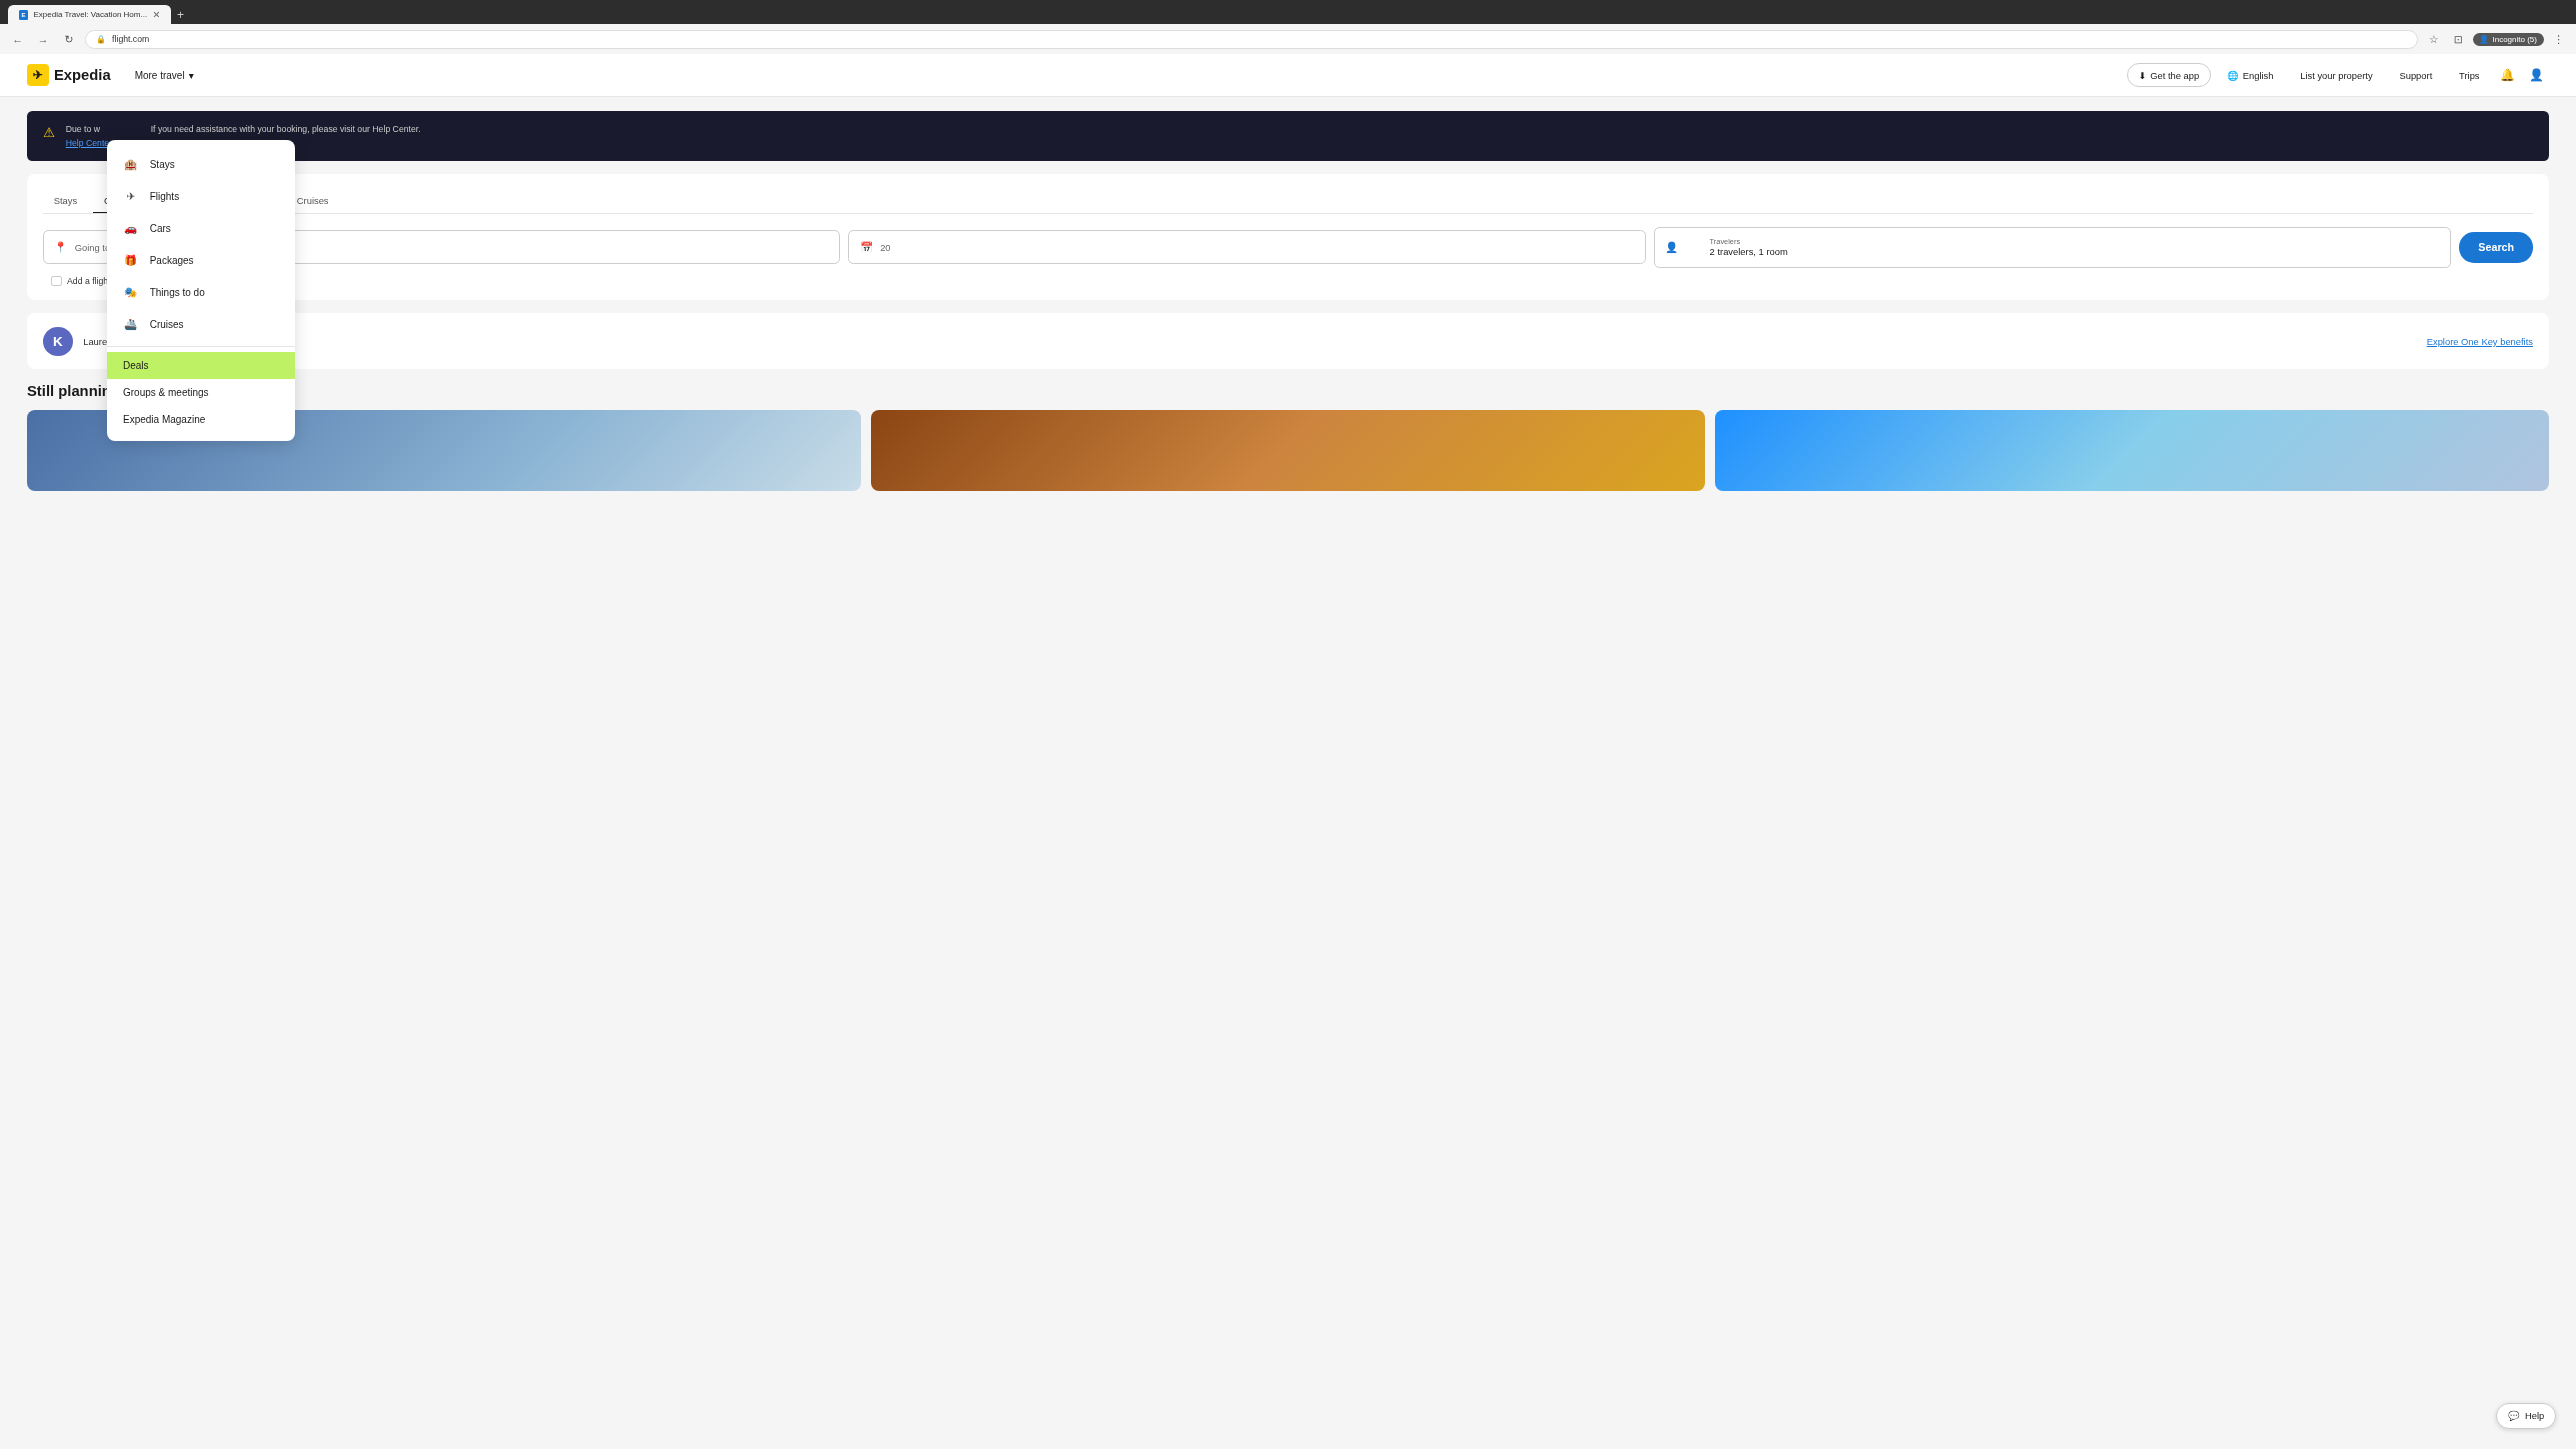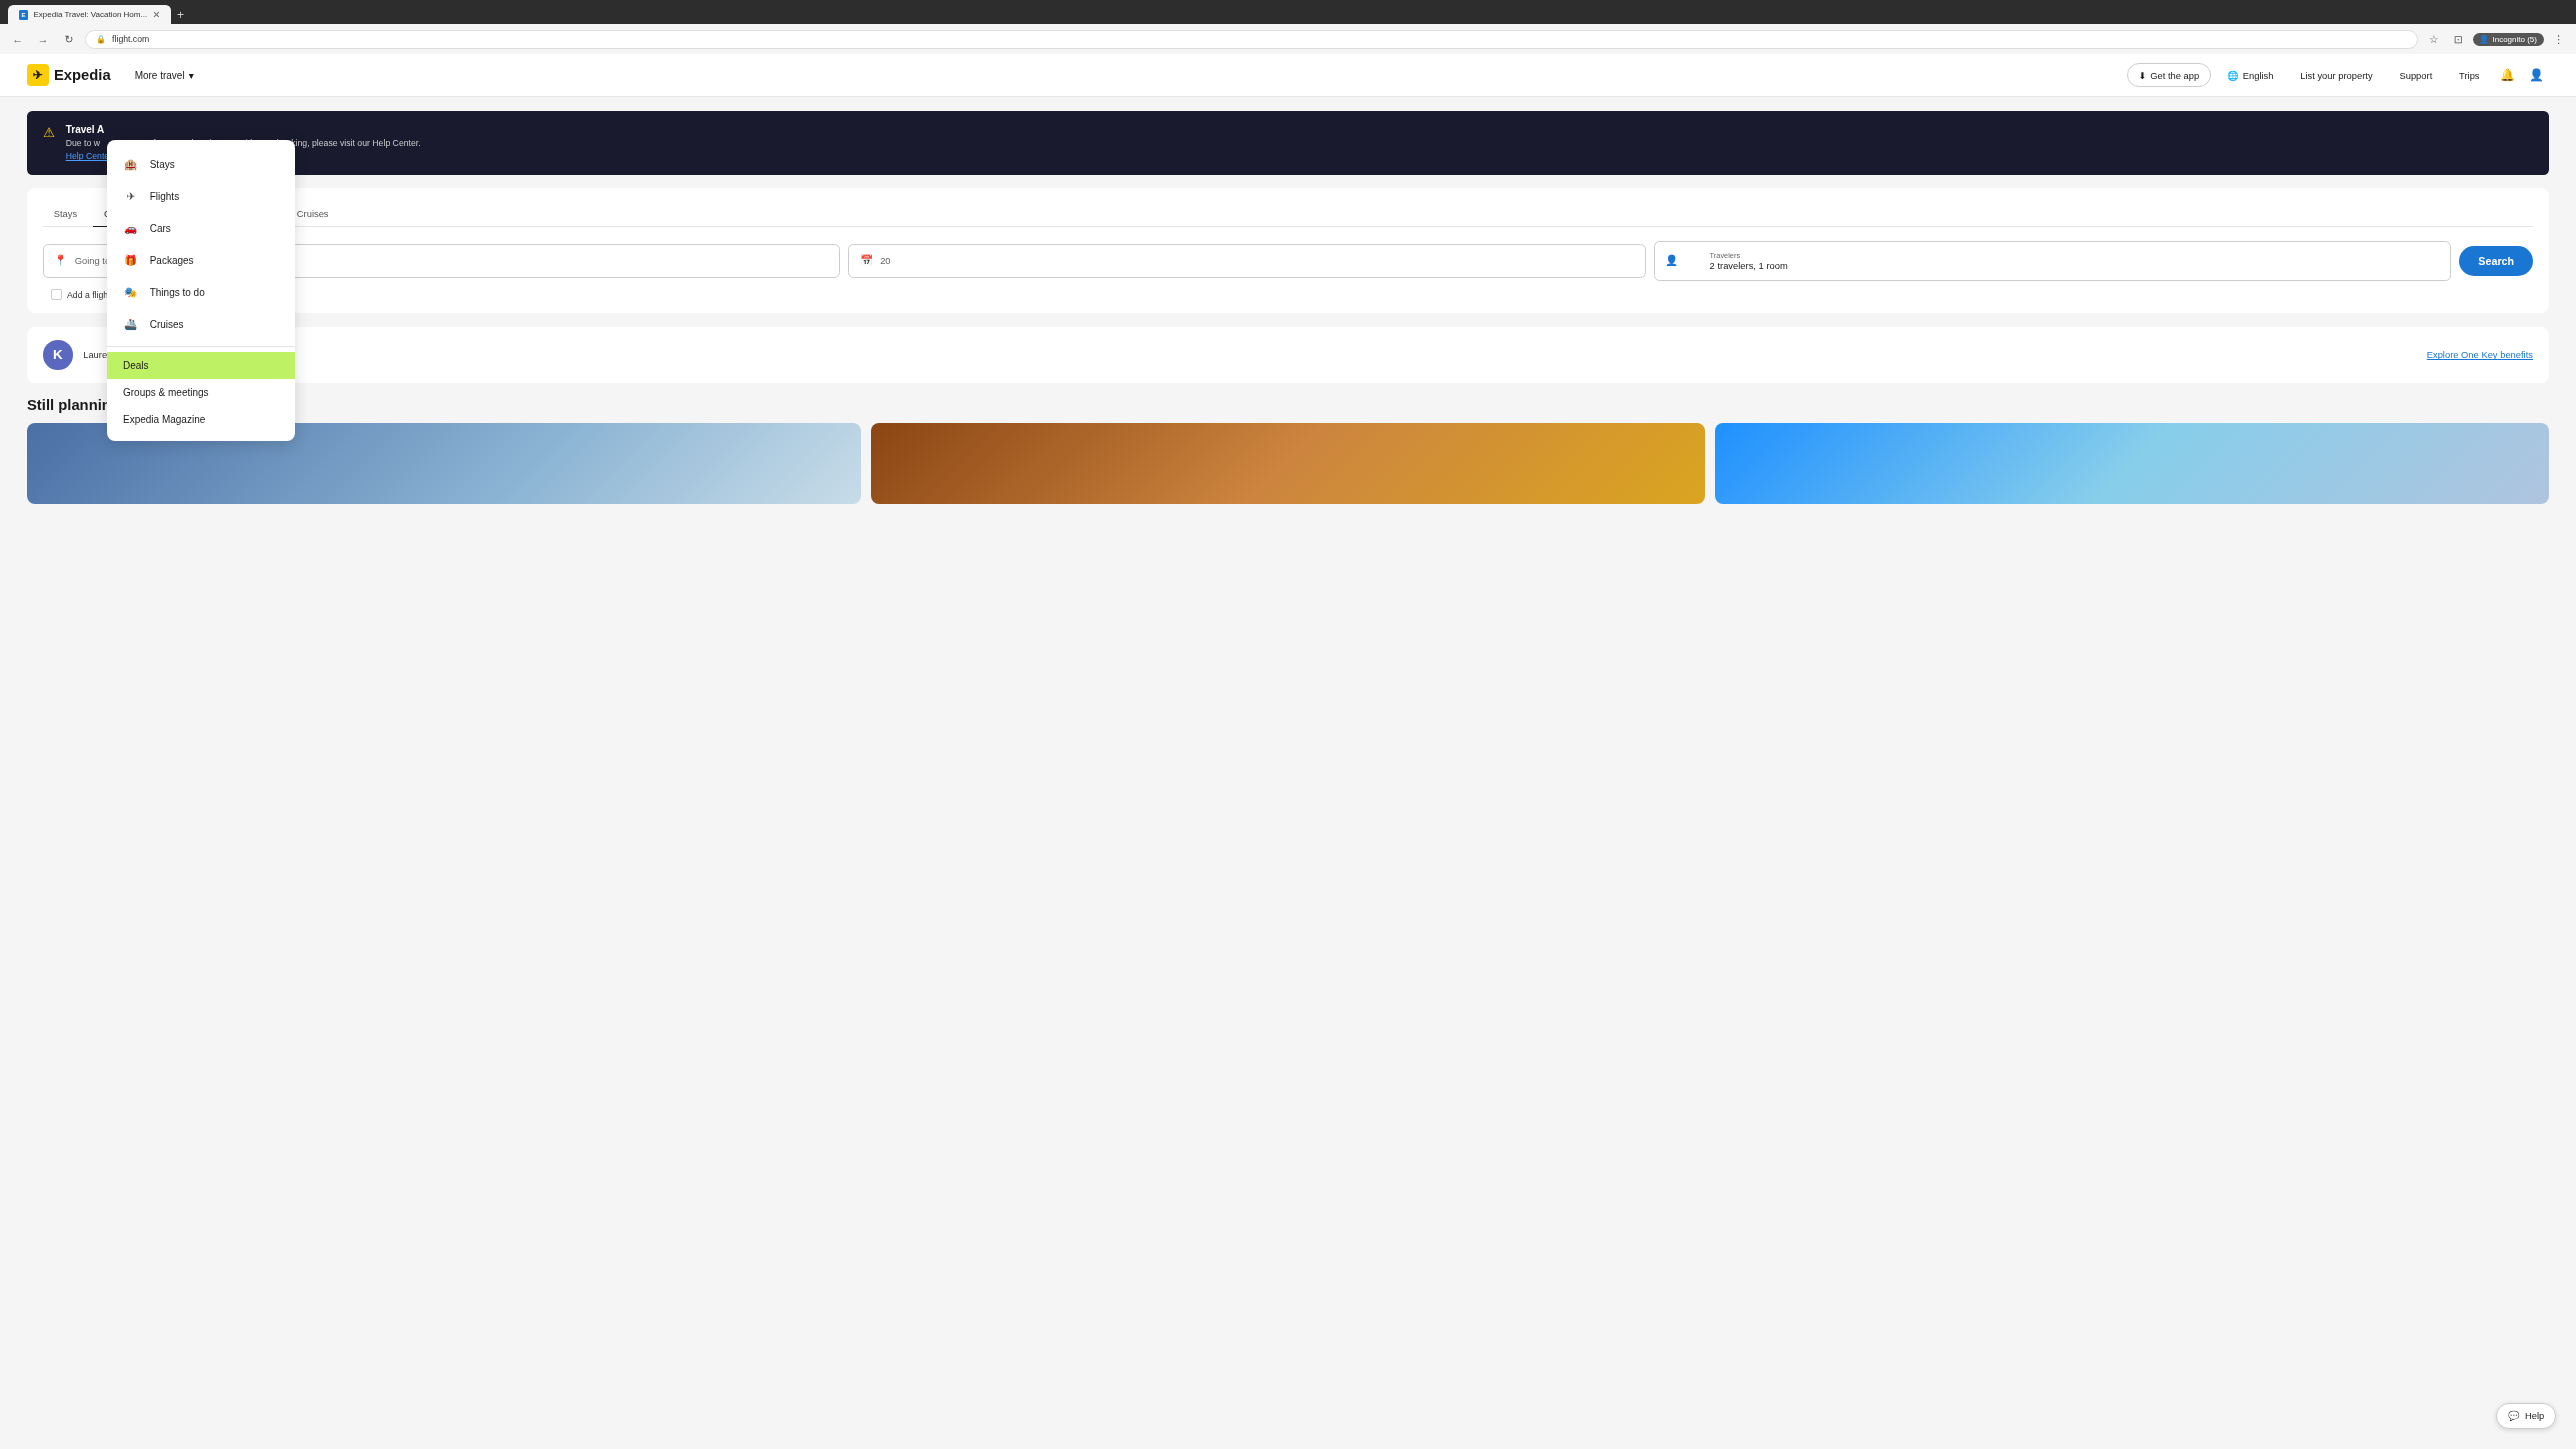--- a/index.html
+++ b/index.html
@@ -531,21 +531,20 @@
       <span>Expedia Magazine</span>
     </div>
   </div>
 </div>
 
 <div class="page-content">
 
   <div class="alert-banner">
     <div class="alert-icon">⚠</div>
     <div class="alert-content">
-      <div class="alert-title">Travel A</div>
       <div class="alert-text">
         Due to w&nbsp;&nbsp;&nbsp;&nbsp;&nbsp;&nbsp;&nbsp;&nbsp;&nbsp;&nbsp;&nbsp;&nbsp;&nbsp;&nbsp;&nbsp;&nbsp;&nbsp;&nbsp;&nbsp;&nbsp;
         <span>If you need assistance with your booking, please visit our Help Center.</span>
       </div>
       <div style="margin-top:2.7px;">
         <a href="#" style="color:#4a9eff;font-size:8.7px;">Help Center</a>
       </div>
     </div>
   </div>
 

